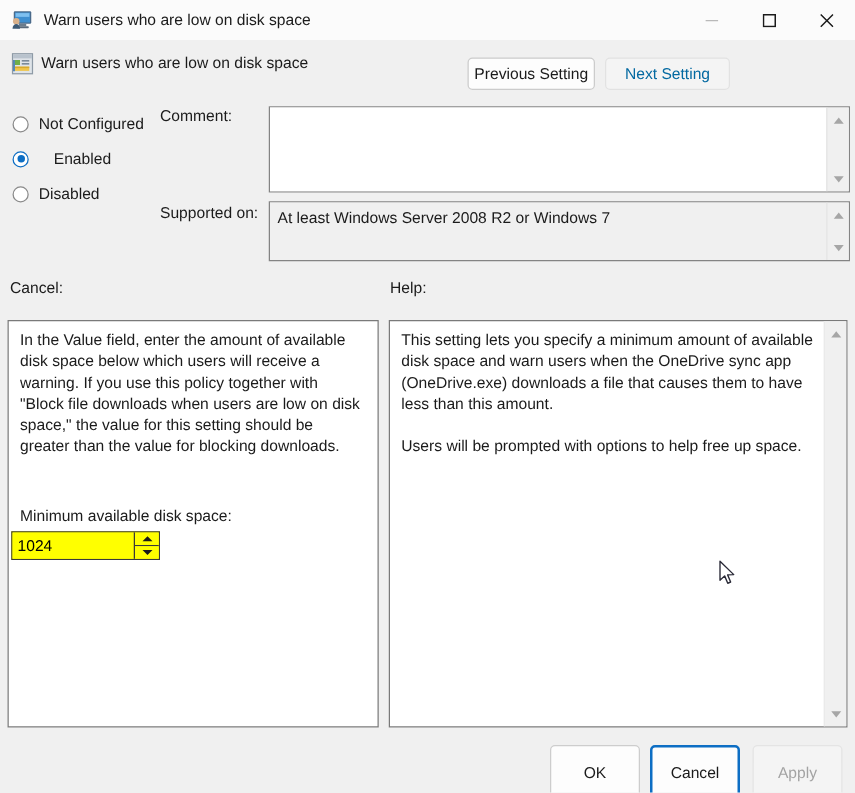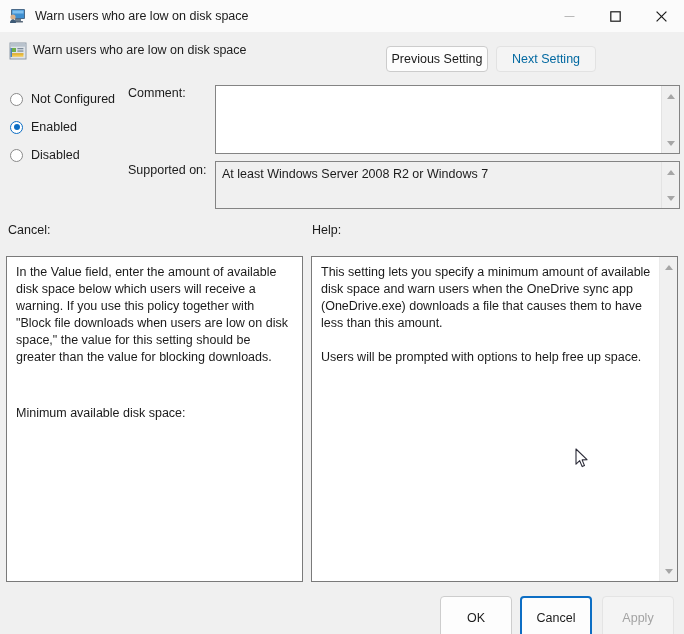--- a/index.html
+++ b/index.html
@@ -81,21 +81,20 @@
     height: 26px;
     border-radius: 4px;
     font-family: "Liberation Sans", sans-serif;
     font-size: 12.5px;
     padding: 0 12px;
     box-sizing: border-box;
     display: flex;
     align-items: center;
     justify-content: center;
     white-space: nowrap;
-    margin-left: 12px;
   }
   .navbtn.enabled {
     background: #fdfdfd;
     border: 1px solid #cccccc;
     color: #1b1b1b;
   }
   .navbtn.disabled {
     background: #f4f4f4;
     border: 1px solid #e2e2e2;
     color: #0369a1;
@@ -132,21 +131,21 @@
     border-radius: 50%;
     background: #0d6ec4;
   }
   .radio-label {
     margin-left: 8px;
     font-size: 12.5px;
     color: #1b1b1b;
     white-space: nowrap;
   }
   #radio-not-configured { top: 90px; }
-  #radio-enabled { top: 118px; }
+  #radio-enabled { top: 118px; gap: 12px; }
   #radio-disabled { top: 146px; }
 
   
   .field-label {
     position: absolute;
     font-size: 12.5px;
     color: #1b1b1b;
     white-space: nowrap;
   }
   #label-comment { left: 128px; top: 86px; }
@@ -443,20 +442,31 @@
       </div>
   </div>
 </div>
 
 <span id="label-options" class="field-label">Cancel:</span>
 <div id="panel-options" class="panel">
   <div class="body">
     <div id="opt-para1" class="opt-text">In the Value field, enter the amount of available disk space below which users will receive a warning. If you use this policy together with "Block file downloads when users are low on disk space," the value for this setting should be greater than the value for blocking downloads.</div>
     <div id="opt-minlabel" class="opt-text">Minimum available disk space:</div>
 
+    <div id="spinner">
+      <input id="spinner-value" type="text" value="1024" style="">
+      <div id="spinner-buttons">
+        <button class="spin-btn up">
+            <span class="spin-tri-up"></span>
+          </button>
+        <button class="spin-btn down">
+            <span class="spin-tri-down"></span>
+          </button>
+      </div>
+    </div>
   </div>
 </div>
 
 <span id="label-help" class="field-label">Help:</span>
 <div id="panel-help" class="panel">
   <div class="body">
     <div id="help-para1" class="help-text">This setting lets you specify a minimum amount of available disk space and warn users when the OneDrive sync app (OneDrive.exe) downloads a file that causes them to have less than this amount.</div>
     <div id="help-para2" class="help-text">Users will be prompted with options to help free up space.</div>
   </div>
   <div class="vscroll">

